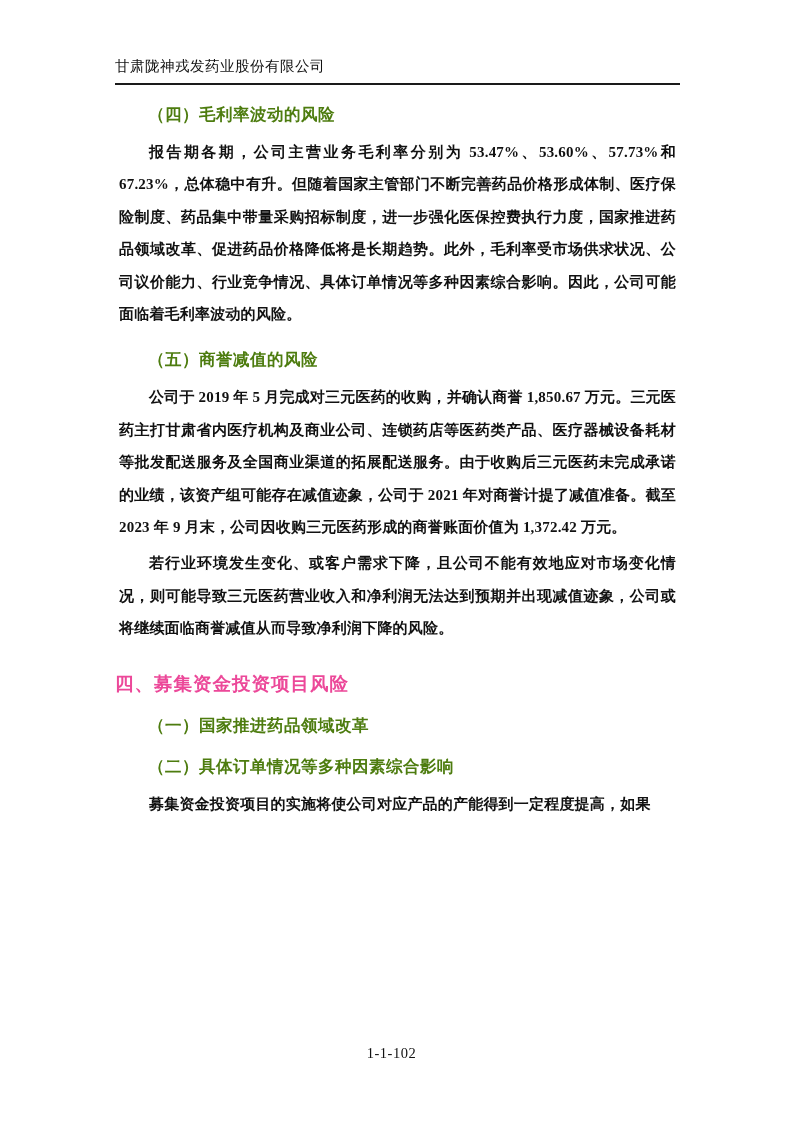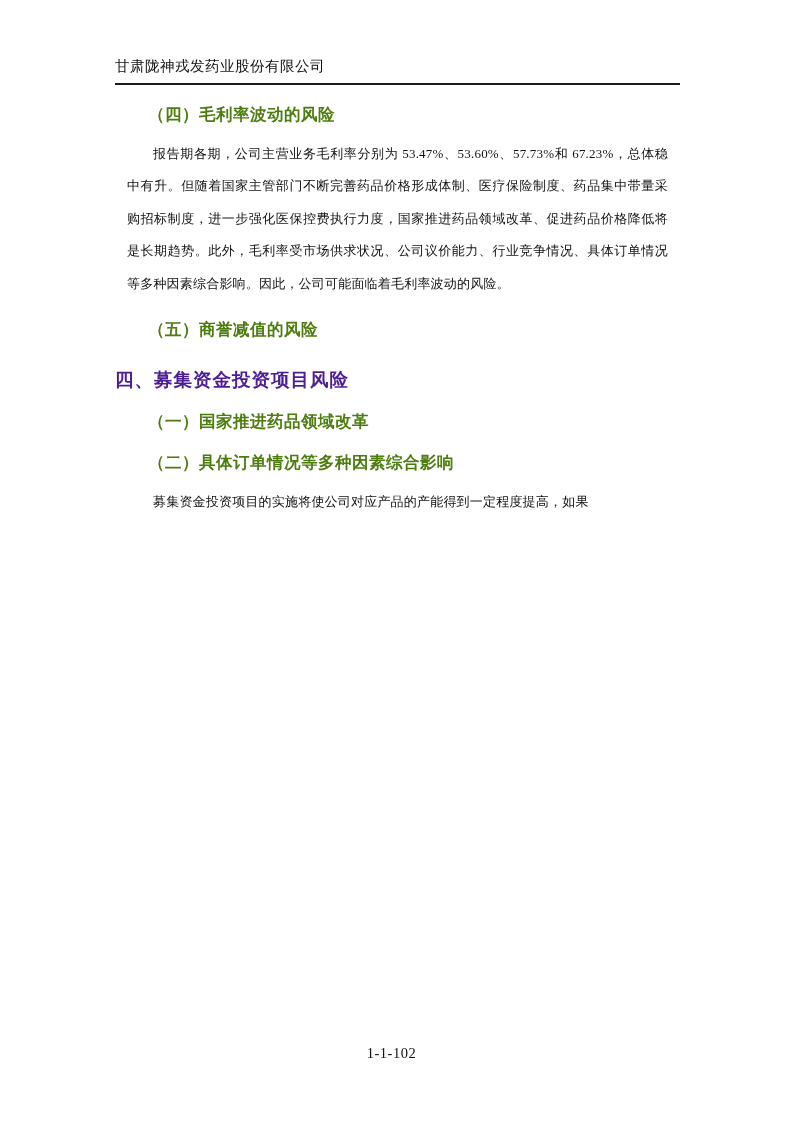--- a/index.html
+++ b/index.html
@@ -24,39 +24,40 @@
     font-size: 14.5px;
     letter-spacing: 0.5px;
     padding-bottom: 7px;
     border-bottom: 2px solid #1a1a1a;
   }
   .doc-body h2 {
     font-family: "Liberation Sans", "DejaVu Sans", sans-serif;
     font-weight: bold;
     font-size: 18.5px;
     letter-spacing: 1px;
-    color: #4c1d95;
+    color: #ec4899;
     margin: 26px 0 18px 0;
   }
   .doc-body h3 {
     font-family: "Liberation Sans", "DejaVu Sans", sans-serif;
     font-weight: bold;
     font-size: 16.5px;
     letter-spacing: 0.5px;
     color: #4d7c0f;
     text-indent: 2em;
     margin: 19px 0 10px 0;
   }
   .doc-body p {
-    font-size: 13px;
+    font-size: 15px;
     line-height: 32.4px;
     text-align: justify;
     text-indent: 2em;
     letter-spacing: 0.2px;
-    margin: 12px;
+    margin: 4px;
+    font-weight: bold;
   }
   .footer {
     position: absolute;
     left: 0;
     right: 10px;
     bottom: 60px;
     text-align: center;
     font-size: 14.5px;
     letter-spacing: 0.5px;
   }
@@ -67,20 +68,22 @@
 <div class="page">
   <div class="content">
     <div class="header">
       <span>甘肃陇神戎发药业股份有限公司</span>
     </div>
 
     <div class="doc-body">
       <h3>（四）毛利率波动的风险</h3>
       <p>报告期各期，公司主营业务毛利率分别为 53.47%、53.60%、57.73%和 67.23%，总体稳中有升。但随着国家主管部门不断完善药品价格形成体制、医疗保险制度、药品集中带量采购招标制度，进一步强化医保控费执行力度，国家推进药品领域改革、促进药品价格降低将是长期趋势。此外，毛利率受市场供求状况、公司议价能力、行业竞争情况、具体订单情况等多种因素综合影响。因此，公司可能面临着毛利率波动的风险。</p>
       <h3>（五）商誉减值的风险</h3>
+      <p>公司于 2019 年 5 月完成对三元医药的收购，并确认商誉 1,850.67 万元。三元医药主打甘肃省内医疗机构及商业公司、连锁药店等医药类产品、医疗器械设备耗材等批发配送服务及全国商业渠道的拓展配送服务。由于收购后三元医药未完成承诺的业绩，该资产组可能存在减值迹象，公司于 2021 年对商誉计提了减值准备。截至 2023 年 9 月末，公司因收购三元医药形成的商誉账面价值为 1,372.42 万元。</p>
+      <p>若行业环境发生变化、或客户需求下降，且公司不能有效地应对市场变化情况，则可能导致三元医药营业收入和净利润无法达到预期并出现减值迹象，公司或将继续面临商誉减值从而导致净利润下降的风险。</p>
       <h2>四、募集资金投资项目风险</h2>
       <h3>（一）国家推进药品领域改革</h3>
       <h3>（二）具体订单情况等多种因素综合影响</h3>
       <p>募集资金投资项目的实施将使公司对应产品的产能得到一定程度提高，如果</p>
     </div>
   </div>
 
   <div class="footer">1-1-102</div>
 </div>
 

